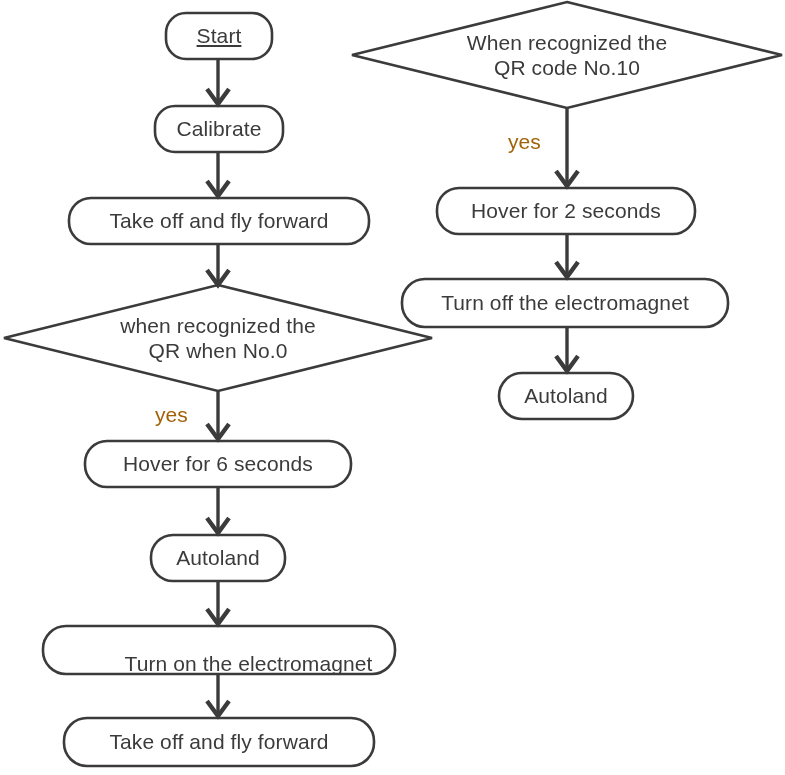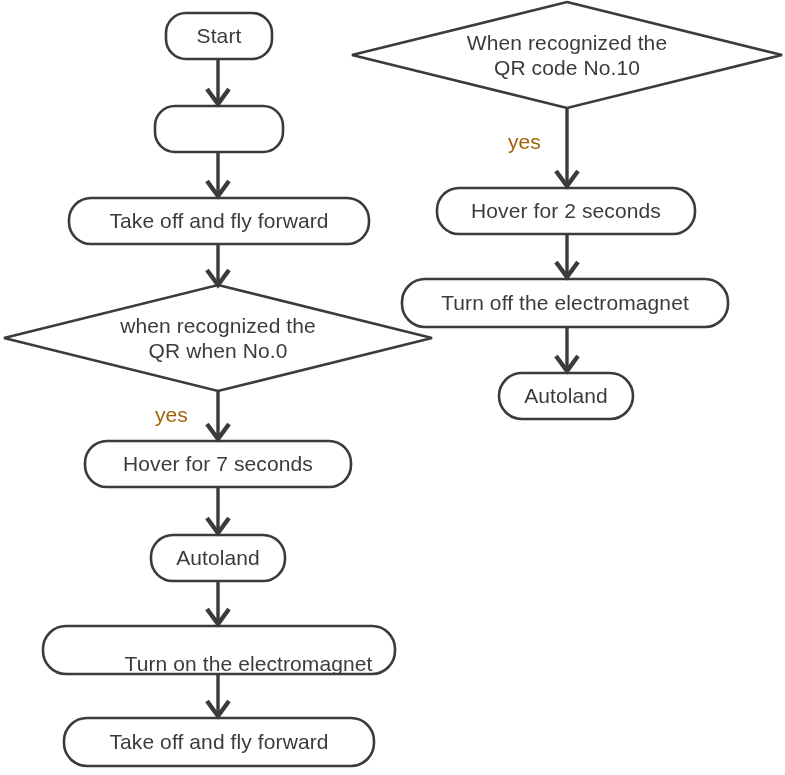--- a/index.html
+++ b/index.html
@@ -110,31 +110,32 @@
           <line x1="567" y1="234" x2="567" y2="274" stroke="#3b3b3b" stroke-width="3.4" stroke-linecap="butt"></line>
           <polyline points="556,262 567,277 578,262" fill="none" stroke="#3b3b3b" stroke-width="4.4" stroke-linecap="butt" stroke-linejoin="miter"></polyline>
         </g>
         <g>
           <line x1="567" y1="327" x2="567" y2="368" stroke="#3b3b3b" stroke-width="3.4" stroke-linecap="butt"></line>
           <polyline points="556,356 567,371 578,356" fill="none" stroke="#3b3b3b" stroke-width="4.4" stroke-linecap="butt" stroke-linejoin="miter"></polyline>
         </g>
       </g>
   </svg>
 
-  <div class="node-label" style="left:166px; top:13px; width:106px; height:46px;">Start</div>
+  <div class="node-label" style="left:166px; top:13px; width:106px; height:46px;text-decoration:underline;">Start</div>
 
+  <div class="node-label" style="left:155px; top:106px; width:128px; height:46px;">Calibrate</div>
 
   <div class="node-label" style="left:69px; top:198px; width:300px; height:46px;">Take off and fly forward</div>
 
   <div class="node-label" style="left:64px; top:310px; width:308px; height:58px; flex-direction:column;">
     <span>when recognized the</span>
     <span>QR when No.0</span>
   </div>
 
-  <div class="node-label" style="left:85px; top:441px; width:266px; height:46px;">Hover for 7 seconds</div>
+  <div class="node-label" style="left:85px; top:441px; width:266px; height:46px;">Hover for 6 seconds</div>
 
   <div class="node-label" style="left:151px; top:535px; width:134px; height:46px;">Autoland</div>
 
   <div class="node-label" style="left:43px; top:640px; width:411px; height:48px;">Turn on the electromagnet</div>
 
   <div class="node-label" style="left:64px; top:718px; width:310px; height:48px;">Take off and fly forward</div>
 
   <div class="node-label" style="left:413px; top:27px; width:308px; height:58px; flex-direction:column;">
     <span>When recognized the</span>
     <span>QR code No.10</span>

